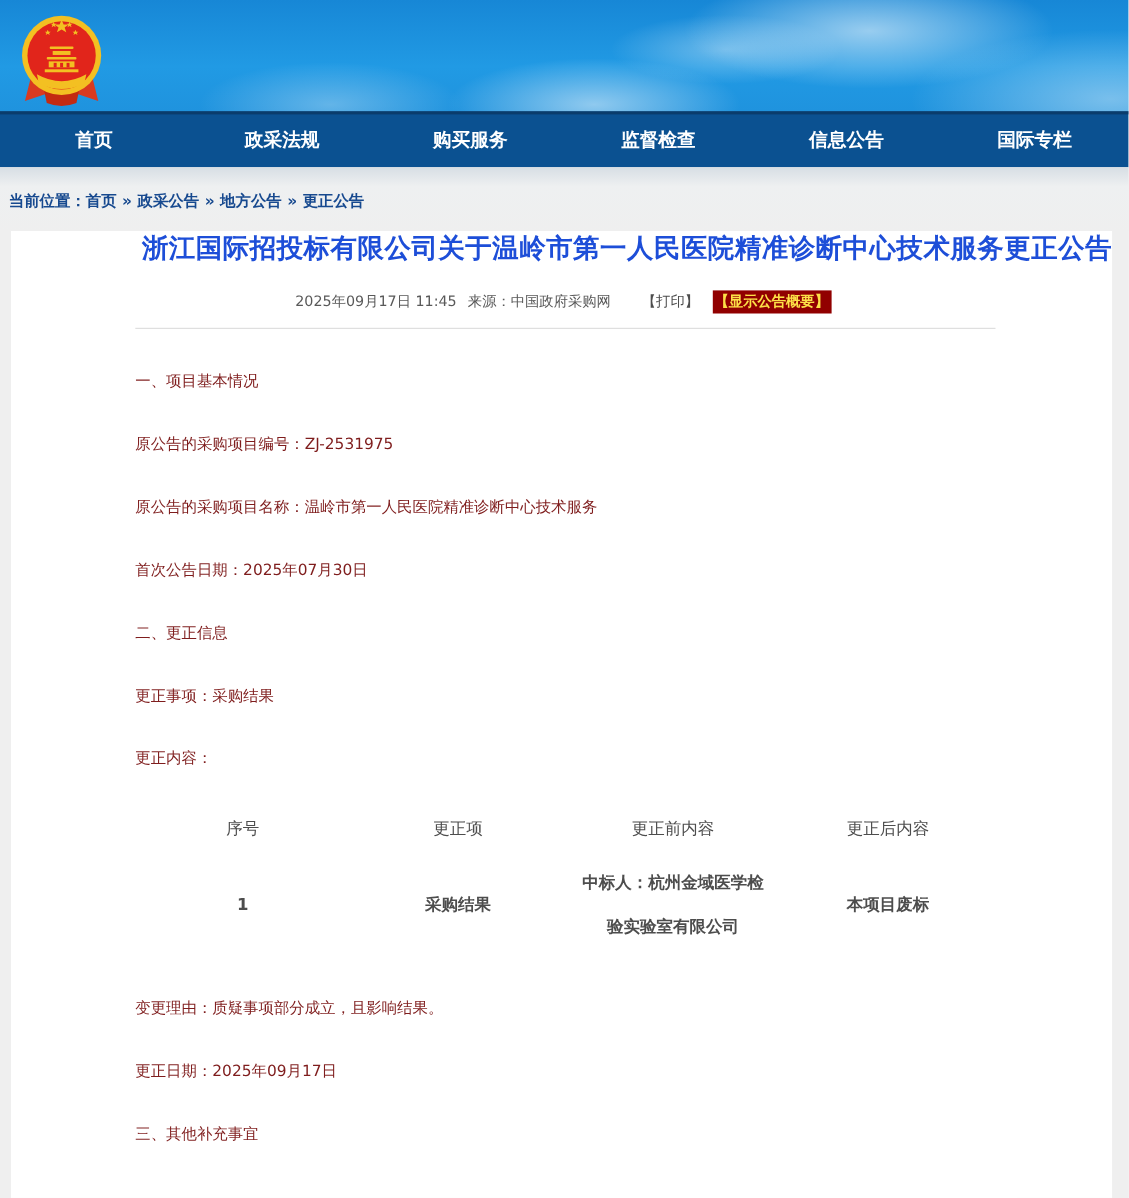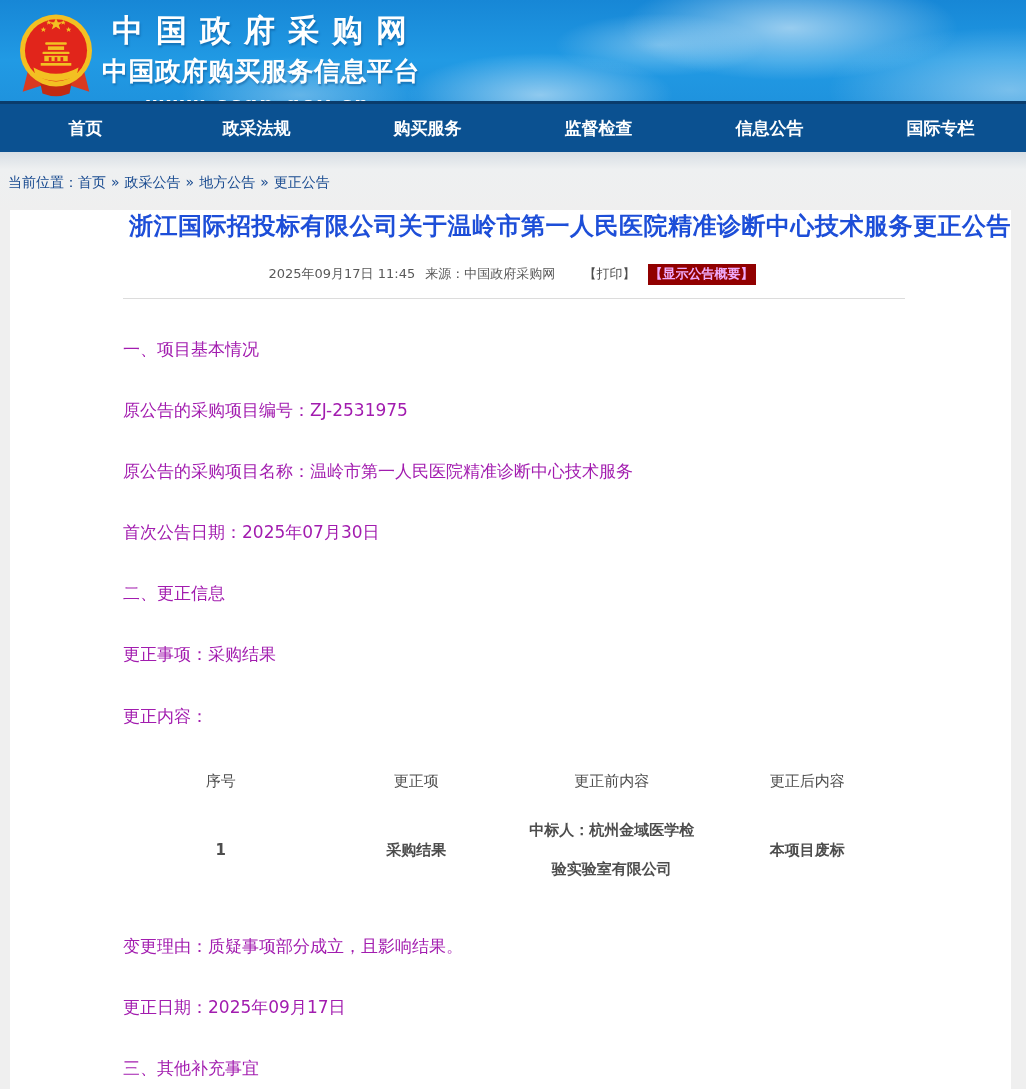--- a/index.html
+++ b/index.html
@@ -60,20 +60,21 @@
 
   
   .crumb-area {
     height: 58px;
     background: linear-gradient(180deg, #d7dee4 0%, #eef0f1 30%, #efefef 100%);
   }
   .breadcrumb {
     padding: 22px 0 0 8px;
     font-size: 14px;
     color: #17498f;
+    font-weight: bold;
   }
   .breadcrumb a { color: #17498f; }
   .breadcrumb .sep { margin: 0 5px; color: #17498f; }
 
   
   .content-box {
     margin: 0 15px 0 10px;
     background: #ffffff;
     min-height: 879px;
     padding-bottom: 10px;
@@ -90,37 +91,37 @@
     text-align: center;
     font-size: 13px;
     color: #595959;
   }
   .meta .piece { margin: 0 3px; }
   .meta .print { color: #4d4d4d; margin-left: 21px; }
   .summary-badge {
     display: inline-block;
     margin-left: 8px;
     background: #910000;
-    color: #f0abfc;
+    color: #fde047;
     font-weight: bold;
     font-size: 13px;
     padding: 1px 2px 2px;
   }
   .article {
     padding: 0 106px 0 113px;
   }
   .article hr {
     border: 0;
     border-top: 1px solid #dcdcdc;
     margin-top: 13px;
   }
   .article p {
     margin: 39px 0;
-    font-size: 17px;
-    color: #a21caf;
+    font-size: 14px;
+    color: #7f1d1d;
     line-height: 1.3;
   }
   .correction-table {
     width: 100%;
     border-collapse: collapse;
     margin: 34px 0 28px;
   }
   .correction-table th,
   .correction-table td {
     width: 25%;
@@ -157,25 +158,20 @@
         <rect x="33" y="60" width="34" height="3"></rect>
         <path d="M25 65 Q50 79 75 65 L73 74 Q50 86 27 74 Z"></path>
       </g>
       <g fill="#e1251b">
         <rect x="42" y="53.5" width="3" height="4.5"></rect>
         <rect x="48.5" y="53.5" width="3" height="4.5"></rect>
         <rect x="55" y="53.5" width="3" height="4.5"></rect>
       </g>
     </svg>
   </div>
-  <div class="header-titles">
-    <div class="site-name">中国政府采购网</div>
-    <div class="site-subtitle">中国政府购买服务信息平台</div>
-    <div class="site-url">www.ccgp.gov.cn</div>
-  </div>
 </div>
 
 <nav class="nav">
   <a>首页</a>
   <a>政采法规</a>
   <a>购买服务</a>
   <a>监督检查</a>
   <a>信息公告</a>
   <a>国际专栏</a>
 </nav>

